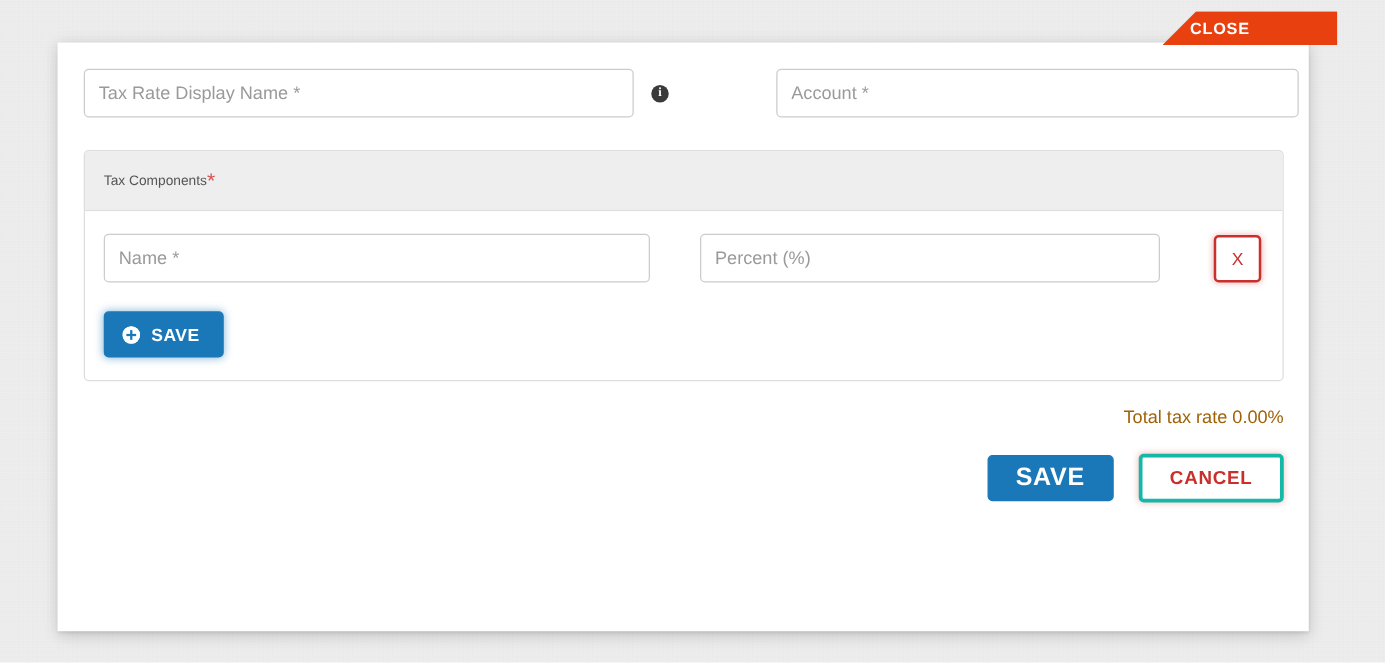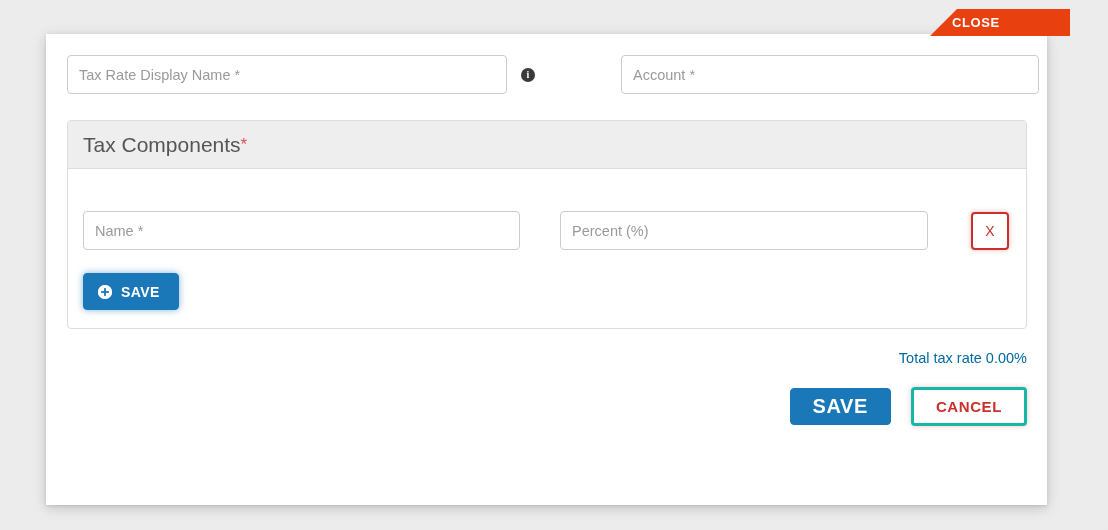--- a/index.html
+++ b/index.html
@@ -140,31 +140,30 @@
     background: #eeeeee;
     border-bottom: 1px solid #dddddd;
     border-radius: 3px 3px 0 0;
     height: 48px;
     display: flex;
     align-items: center;
     padding-left: 15px;
     box-sizing: border-box;
   }
   .panel-title {
-    font-size: 21px;
+    font-size: 11px;
     color: #555555;
   }
   .req-star {
     color: #d9534f;
     font-size: 17px;
   }
   .panel-body {
     padding: 18px 15px 18px 15px;
     box-sizing: border-box;
-    margin-top: 24px;
   }
 
   .component-row {
     display: flex;
     align-items: center;
   }
   input.comp-name { width: 437px; }
   input.comp-percent { width: 368px; margin-left: 40px; }
 
   .delete-btn {
@@ -218,21 +217,21 @@
     line-height: 0;
   }
   .plus-icon svg { display: block; }
 
   
   .total-row {
     width: 960px;
     text-align: right;
     margin-top: 21px;
     font-size: 14.5px;
-    color: #0369a1;
+    color: #a16207;
   }
 
   
   .footer-row {
     width: 960px;
     display: flex;
     justify-content: flex-end;
     align-items: center;
     margin-top: 21px;
     gap: 20px;

